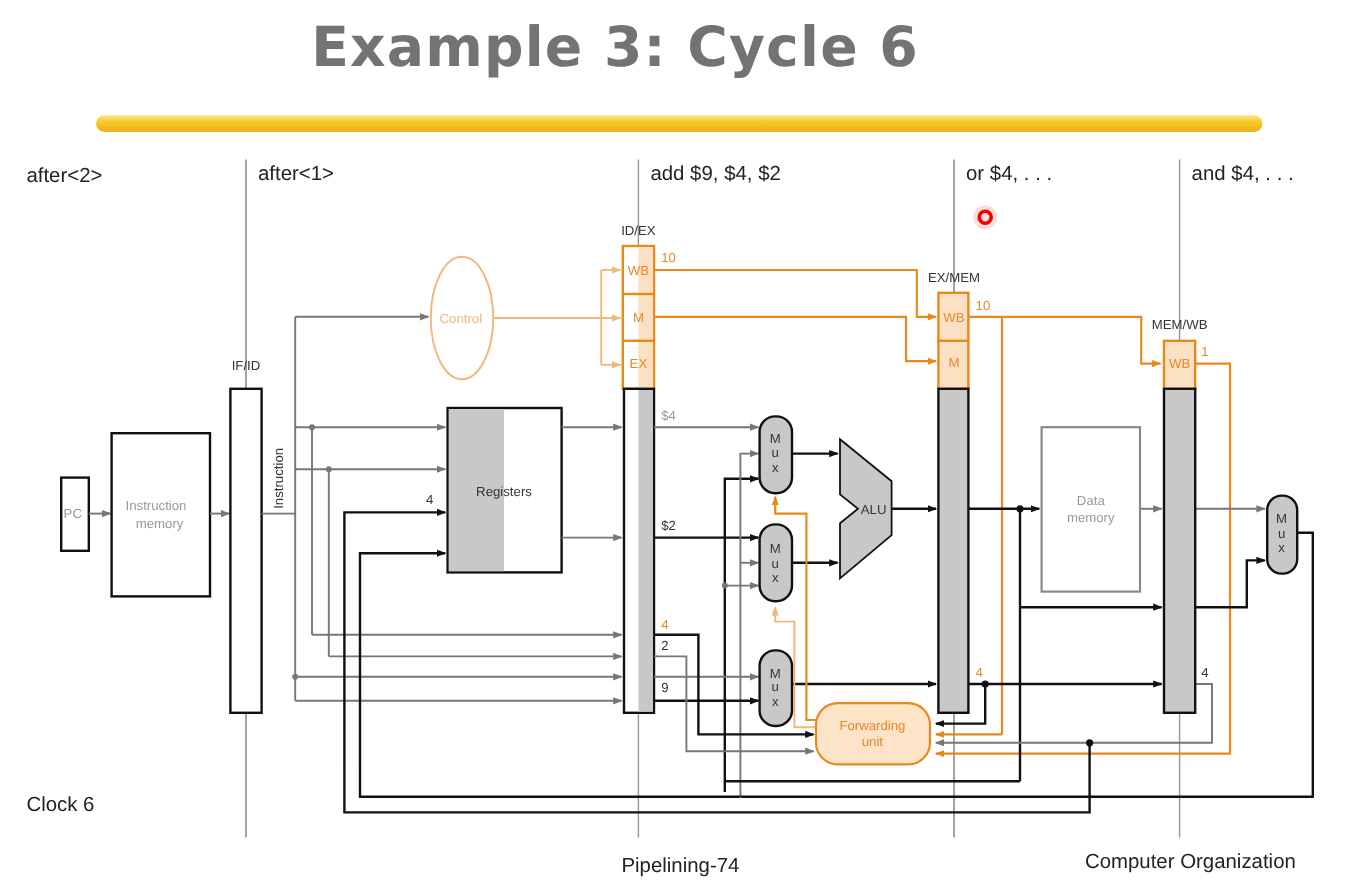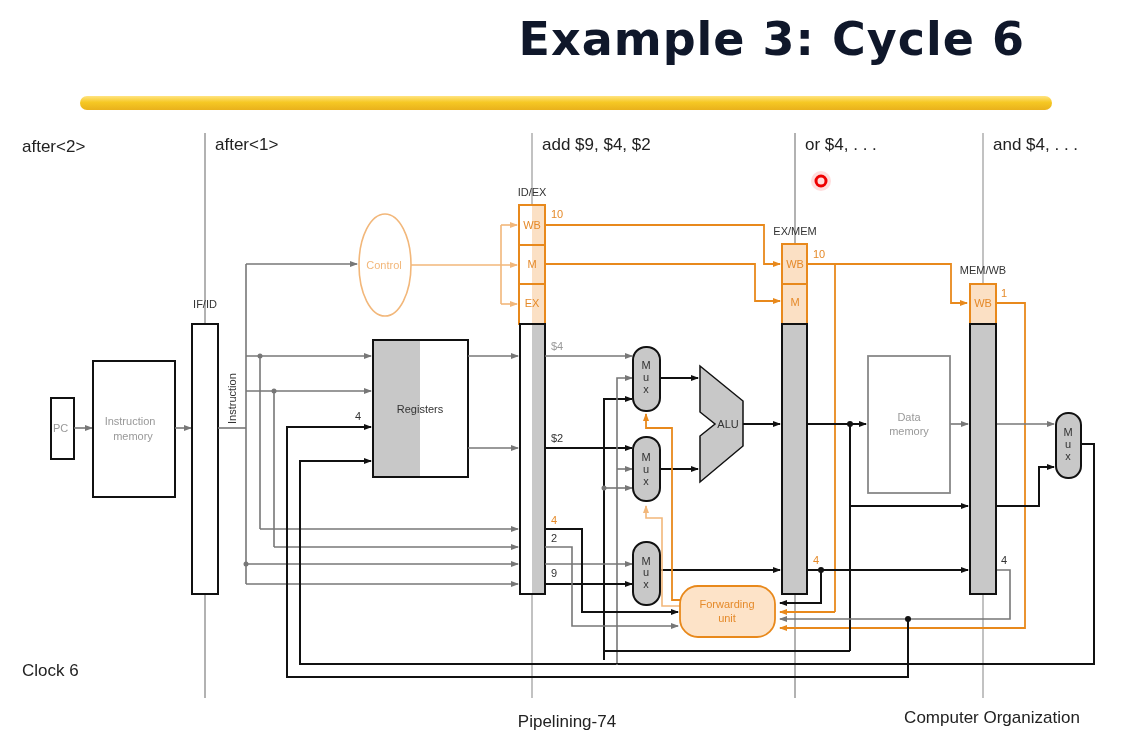--- a/index.html
+++ b/index.html
@@ -1,17 +1,17 @@
 <!DOCTYPE html>
 <html><head>
 <meta charset="utf-8">
 <style>
   html,body{margin:0;padding:0;background:#fff;}
   body{width:1136px;height:741px;position:relative;overflow:hidden;font-family:"Liberation Sans",sans-serif;}
-  #title{position:absolute;left:0;top:12px;width:1025px;text-align:right;font-family:"DejaVu Sans",sans-serif;font-weight:bold;font-size:46px;color:#0f172a;letter-spacing:1px;}
+  #title{position:absolute;left:0;top:12px;width:1025px;text-align:center;font-family:"DejaVu Sans",sans-serif;font-weight:bold;font-size:46px;color:#737373;letter-spacing:1px;}
   #underline{position:absolute;left:80px;top:96px;width:972px;height:14px;border-radius:7px;background:linear-gradient(180deg,#ffe27a 0%,#f5c518 45%,#e8ad10 100%);opacity:.95;}
   svg{position:absolute;left:0;top:0;}
   .stage{font-family:"Liberation Sans",sans-serif;font-size:17px;fill:#222;}
   .lbl{font-family:"Liberation Sans",sans-serif;font-size:11px;fill:#333;}
   .gl{font-family:"Liberation Sans",sans-serif;font-size:11px;fill:#999;}
   .ol{font-family:"Liberation Sans",sans-serif;font-size:11px;fill:#e58a2a;}
   .bk{stroke:#111;stroke-width:2;fill:none;}
   .gy{stroke:#777;stroke-width:1.6;fill:none;}
   .or{stroke:#e8891c;stroke-width:1.8;fill:none;}
   .orl{stroke:#f2b77a;stroke-width:1.6;fill:none;}

